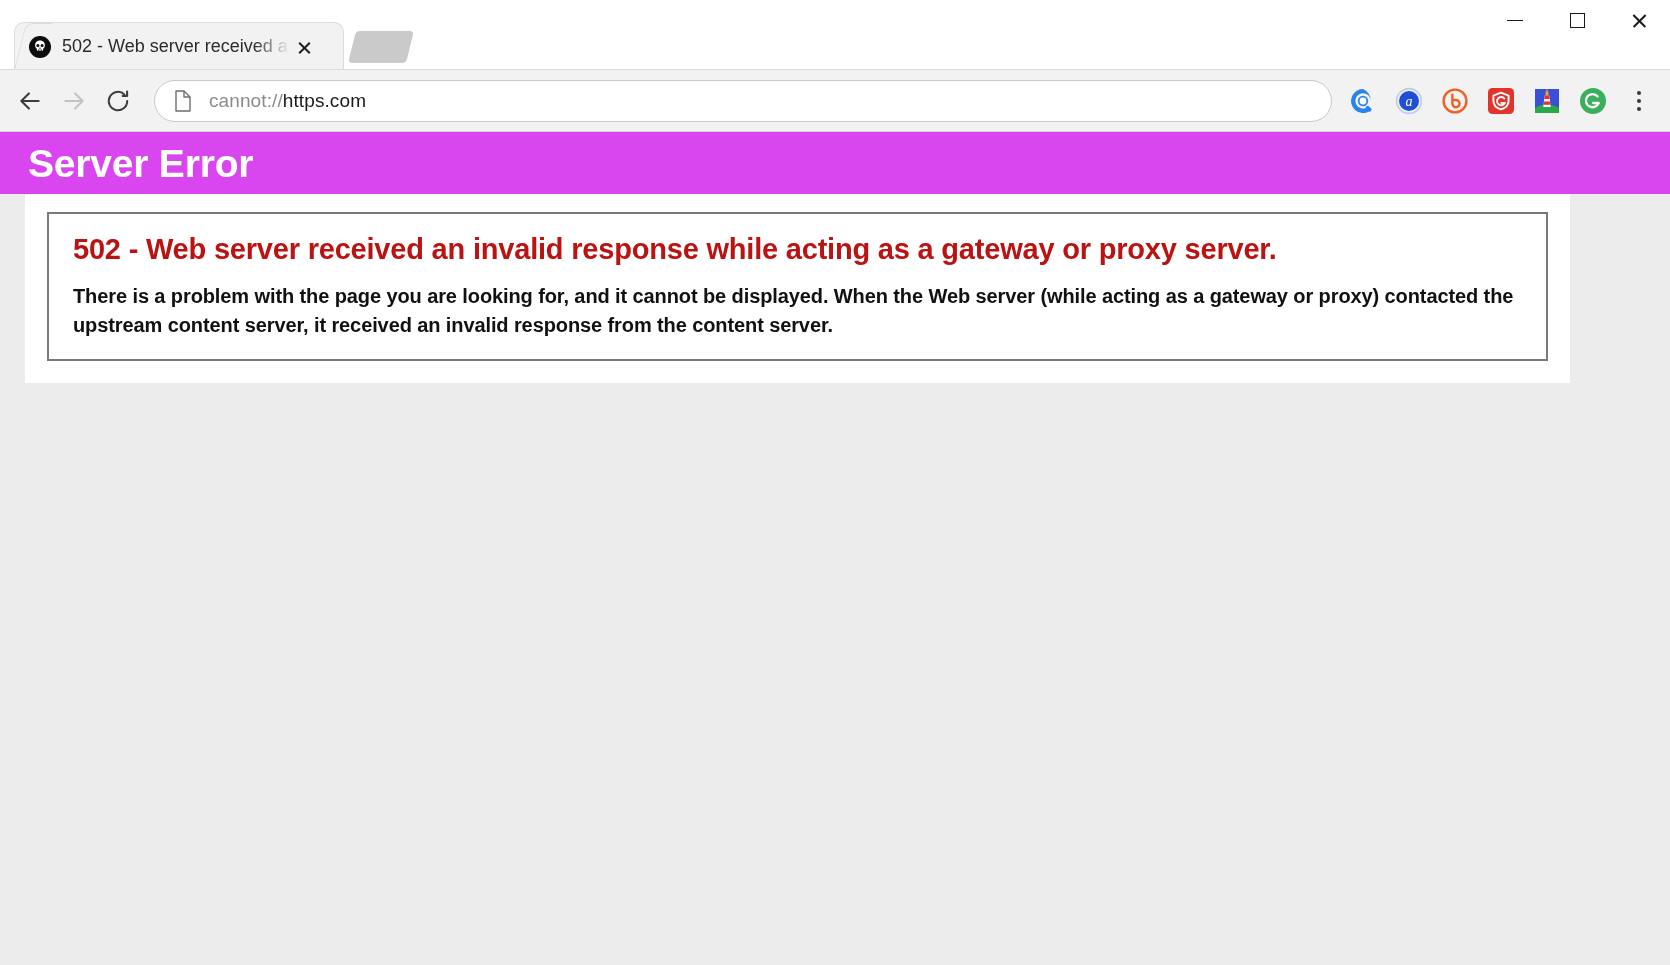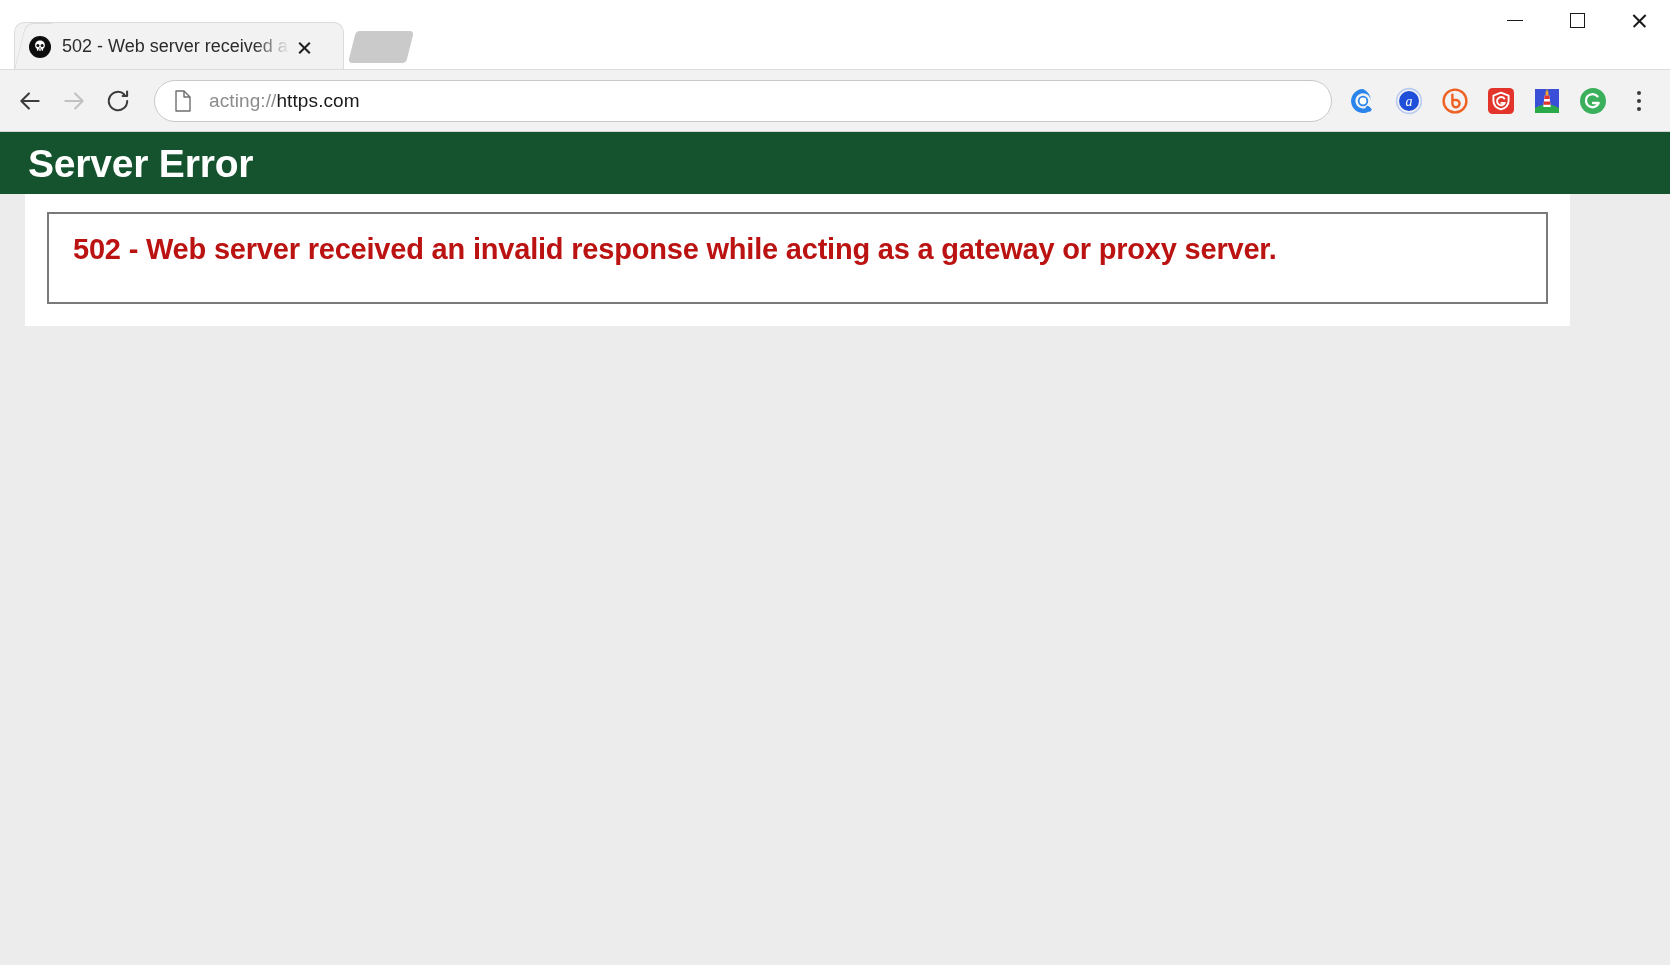--- a/index.html
+++ b/index.html
@@ -273,21 +273,21 @@
 
   
   .viewport {
     flex: 1 1 auto;
     background: #ececec;
     overflow: hidden;
     position: relative;
   }
 
   .error-banner {
-    background: #14532d;
+    background: #d946ef;
     height: 62px;
     display: flex;
     align-items: center;
     padding-left: 28px;
   }
   .error-banner-title {
     color: #ffffff;
     font-size: 39px;
     font-weight: bold;
     letter-spacing: -0.2px;
@@ -383,21 +383,21 @@
         <path d="M20.5 12a8.5 8.5 0 1 1-2.6-6.1" fill="none" stroke="#3c3c3c" stroke-width="1.9" stroke-linecap="round"></path>
         <path d="M20.4 3.2v4.1h-4.1" fill="none" stroke="#3c3c3c" stroke-width="1.9" stroke-linecap="round" stroke-linejoin="round"></path>
       </svg>
     </div>
 
     <div class="omnibox">
       <svg class="omnibox-doc-icon" width="20" height="22" viewBox="0 0 20 22" aria-hidden="true">
         <path d="M3 1h8l6 6v14H3z" fill="none" stroke="#6e6e6e" stroke-width="1.4" stroke-linejoin="round"></path>
         <path d="M11 1v6h6" fill="none" stroke="#6e6e6e" stroke-width="1.4" stroke-linejoin="round"></path>
       </svg>
-      <span class="omnibox-url"><span class="scheme">acting://</span><span>https.com</span></span>
+      <span class="omnibox-url"><span class="scheme">cannot://</span><span>https.com</span></span>
     </div>
 
     <div class="ext-icons">
 
       <div class="ext-icon">
         <svg width="28" height="28" viewBox="0 0 28 28" aria-hidden="true">
           <path d="M14 2a12 12 0 1 0 8.8 20.2l-3.2-3.2A7.6 7.6 0 1 1 21.6 14 12 12 0 0 0 14 2z" fill="#2a84ec"></path>
           <circle cx="14" cy="14" r="5.2" fill="#2a84ec"></circle>
           <circle cx="14" cy="14" r="3.4" fill="#ffffff"></circle>
           <rect x="18.4" y="18.2" width="6.6" height="3.4" rx="1.7" transform="rotate(45 18.4 18.2)" fill="#2a84ec"></rect>
@@ -455,17 +455,18 @@
 
   <div class="viewport">
 
     <div class="error-banner">
       <div class="error-banner-title">Server Error</div>
     </div>
 
     <div class="content-card">
       <div class="error-box">
         <div class="error-heading">502 - Web server received an invalid response while acting as a gateway or proxy server.</div>
+        <div class="error-body">There is a problem with the page you are looking for, and it cannot be displayed. When the Web server (while acting as a gateway or proxy) contacted the upstream content server, it received an invalid response from the content server.</div>
       </div>
     </div>
 
   </div>
 </div>
 
 </body></html>

